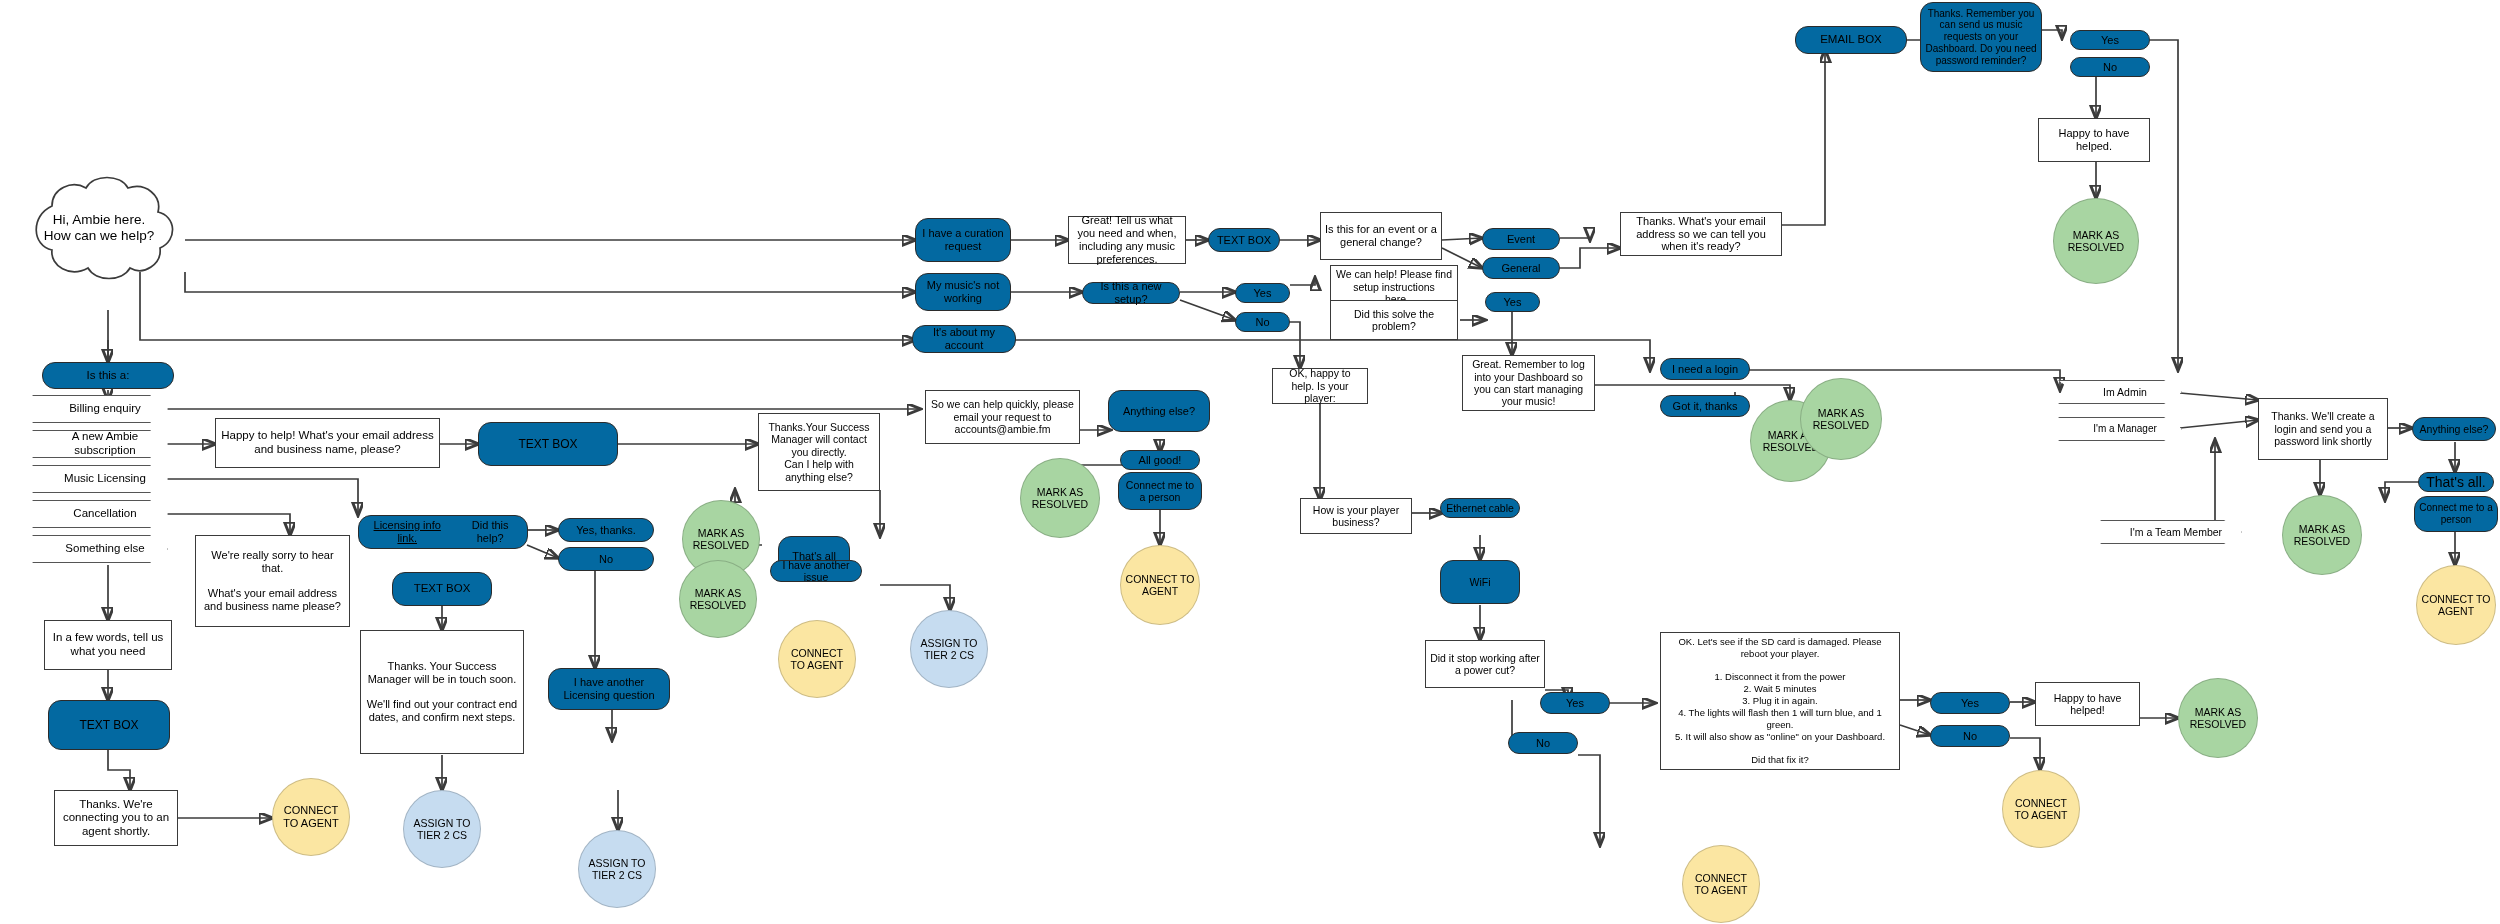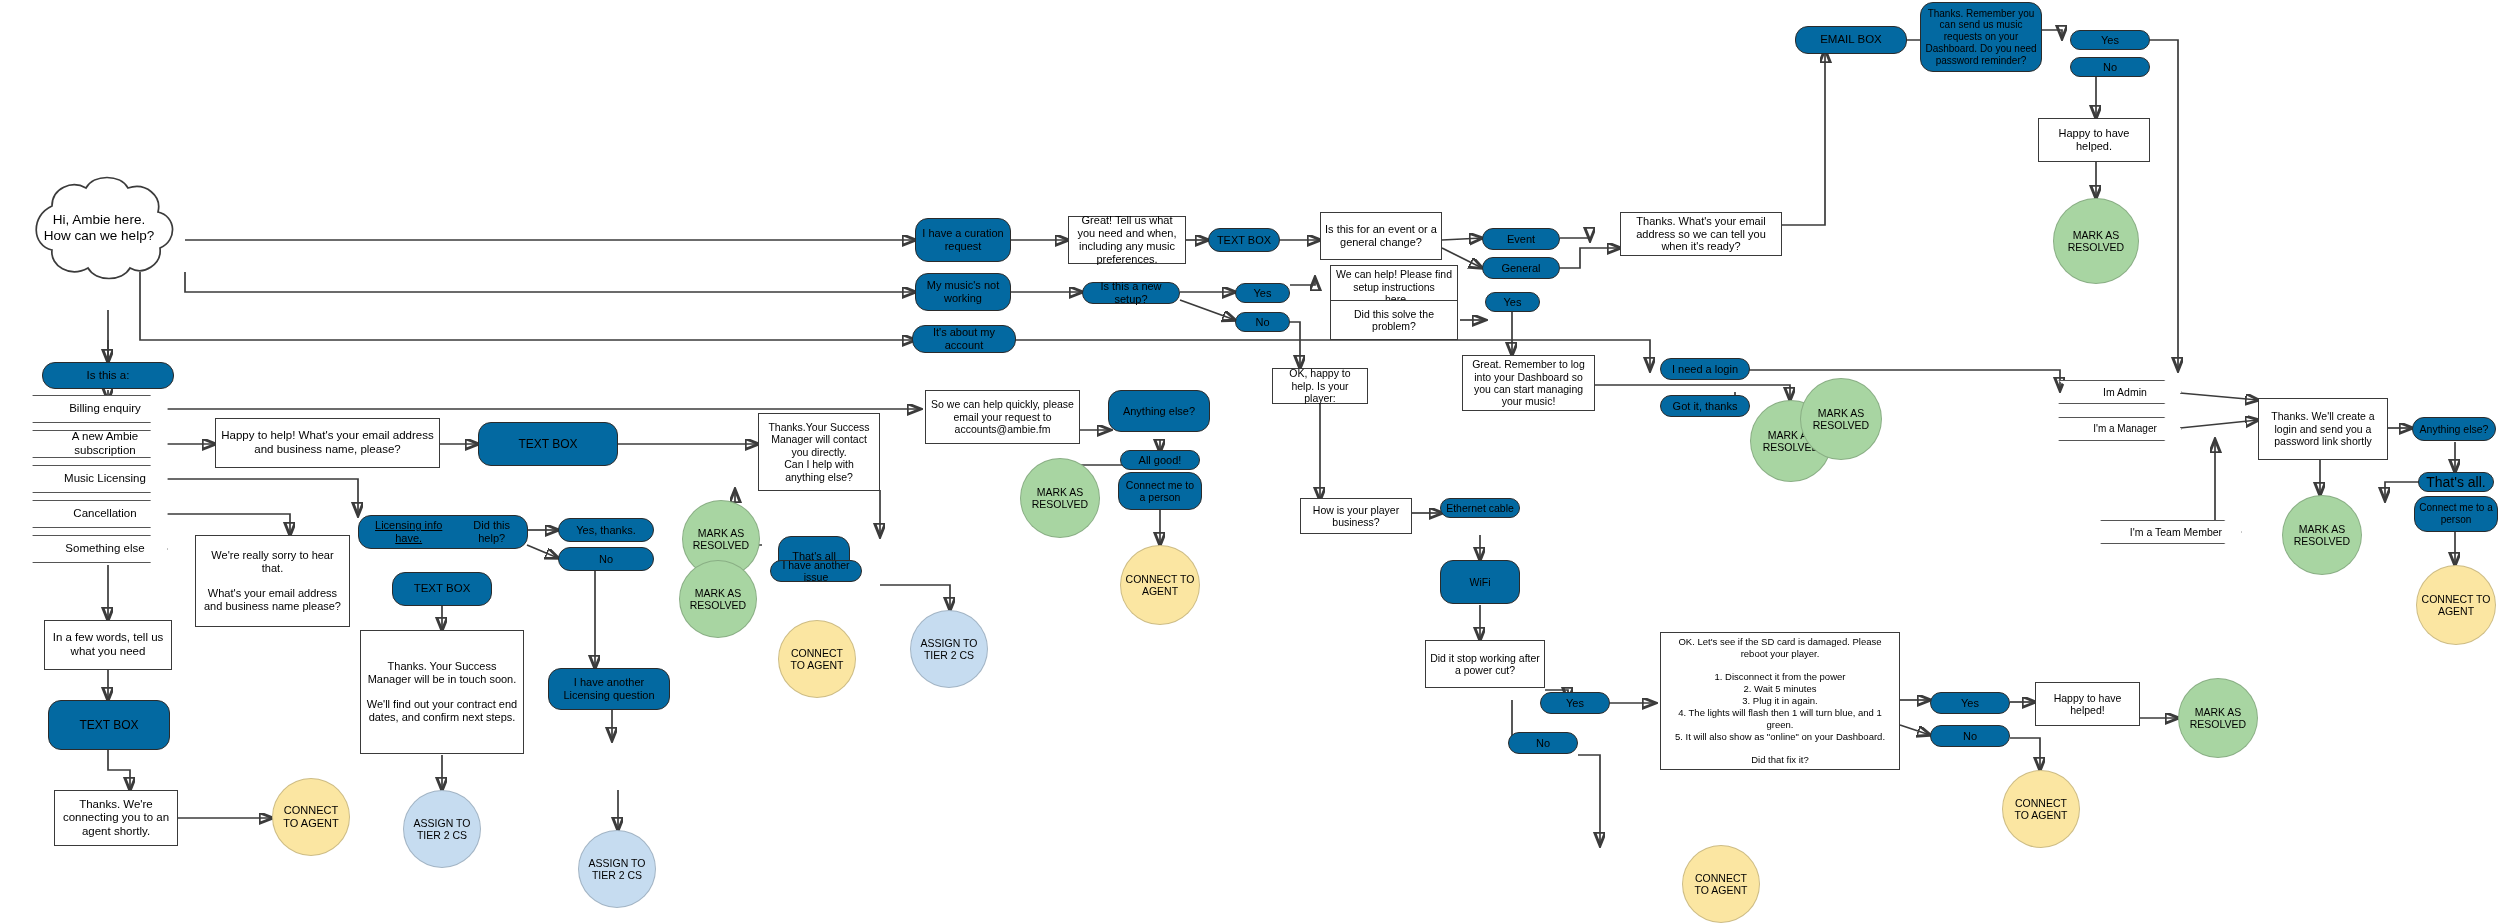--- a/index.html
+++ b/index.html
@@ -275,21 +275,21 @@
   <div class="node rect" style="left:195px; top:535px; width:155px; height:92px; font-size:11px;"><span>We're really sorry to hear that.
 
 What's your email address and business name please?</span></div>
   <div class="node rrect" style="left:392px; top:572px; width:100px; height:34px; font-size:11.5px;"><span>TEXT BOX</span></div>
   <div class="node rect" style="left:360px; top:630px; width:164px; height:124px; font-size:11px;"><span>Thanks. Your Success Manager will be in touch soon.
 
 We'll find out your contract end dates, and confirm next steps.</span></div>
   <div class="node circle c-blue" style="left:403px; top:790px; width:78px; height:78px; font-size:10.5px;"><span>ASSIGN TO TIER 2 CS</span></div>
 
   <div class="node rrect" style="left:358px; top:515px; width:170px; height:34px; font-size:11px; gap:6px;">
-    <span class="underline">Licensing info have.</span>
+    <span class="underline">Licensing info link.</span>
     <span>Did this help?</span>
   </div>
   <div class="node rrect" style="left:558px; top:518px; width:96px; height:24px; font-size:11px;"><span>Yes, thanks.</span></div>
   <div class="node rrect" style="left:558px; top:547px; width:96px; height:24px; font-size:11px;"><span>No</span></div>
   <div class="node circle c-green" style="left:679px; top:560px; width:78px; height:78px; font-size:10.5px;"><span>MARK AS RESOLVED</span></div>
   <div class="node rrect" style="left:548px; top:668px; width:122px; height:42px; font-size:11px;"><span>I have another Licensing question</span></div>
   <div class="node circle c-blue" style="left:578px; top:830px; width:78px; height:78px; font-size:10.5px;"><span>ASSIGN TO TIER 2 CS</span></div>
 
   <div class="node rrect" style="left:915px; top:218px; width:96px; height:44px; font-size:11px;"><span>I have a curation request</span></div>
   <div class="node rrect" style="left:915px; top:273px; width:96px; height:38px; font-size:11px;"><span>My music's not working</span></div>

